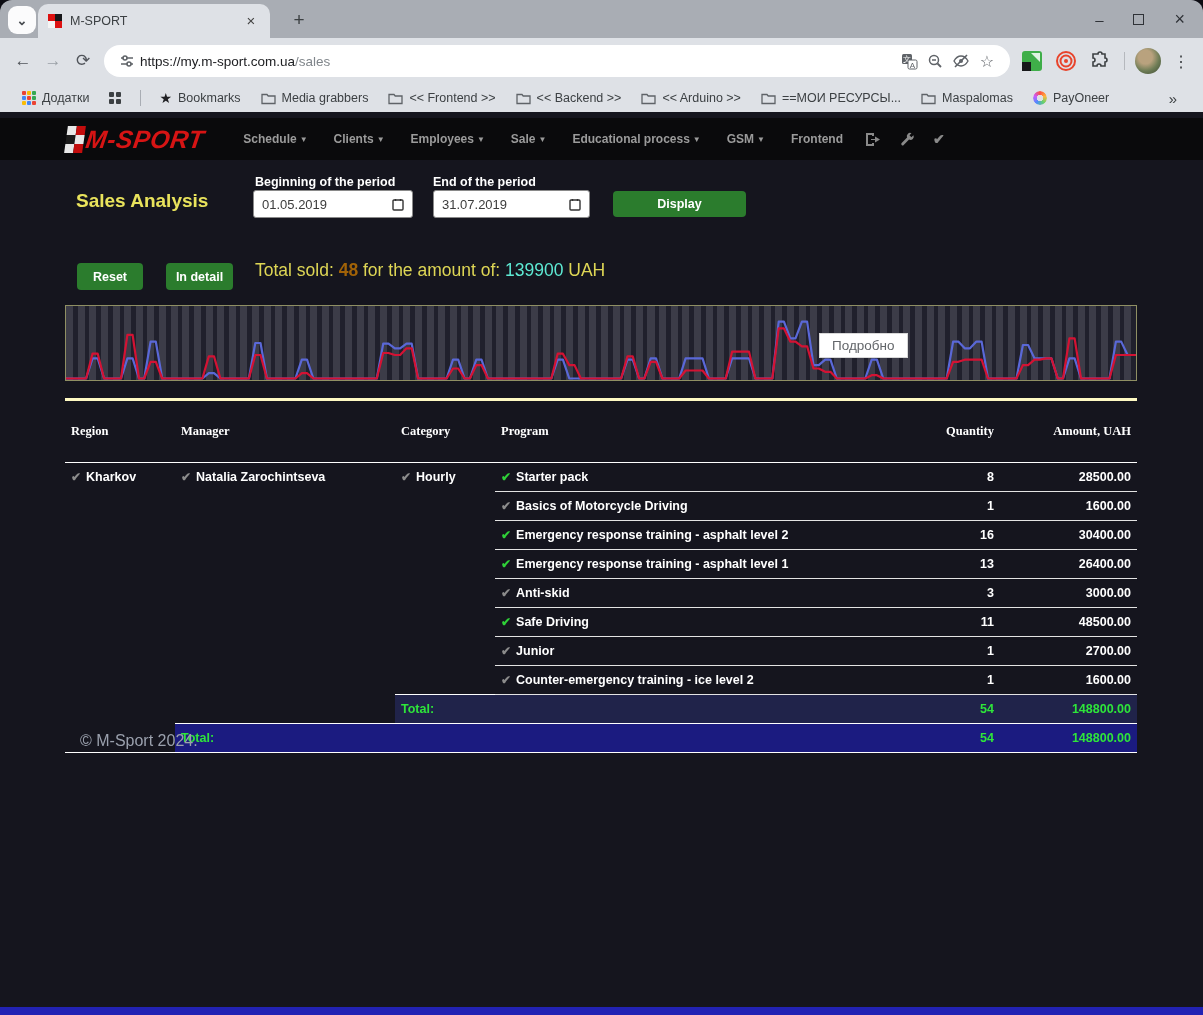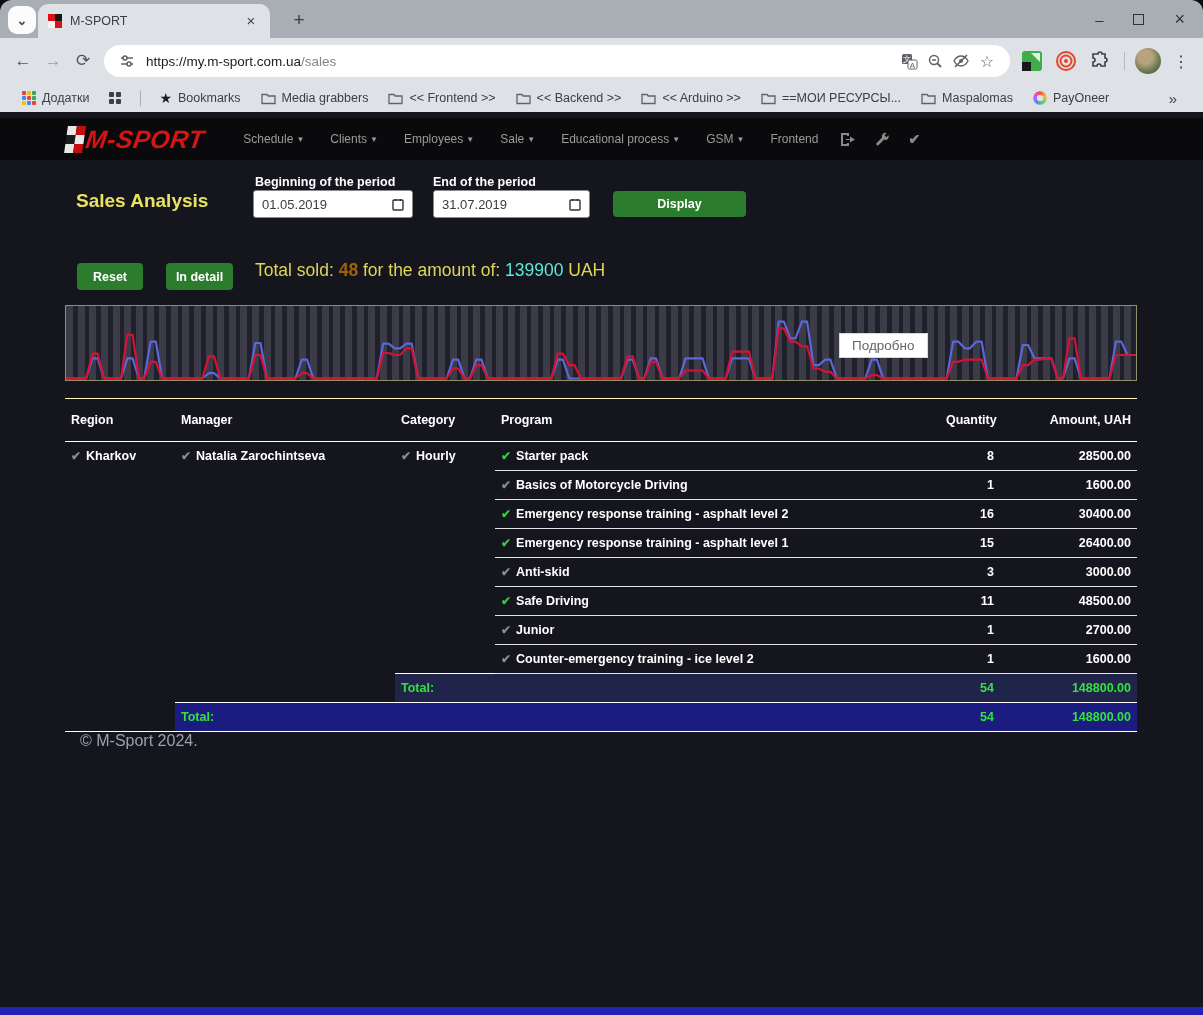--- a/index.html
+++ b/index.html
@@ -26,21 +26,21 @@
   .favicon i:nth-child(1){background:#d11;} .favicon i:nth-child(2){background:#17171a;}
   .favicon i:nth-child(3){background:#f4f4f4;} .favicon i:nth-child(4){background:#d11;}
 
   
   .toolbar { height:46px; background:#dee1e6; display:flex; align-items:center; padding:0 8px; flex:none; }
   .nav-btn { width:30px; height:30px; text-align:center; line-height:30px; font-size:17px; color:#50545a; flex:none; }
   .nav-btn.disabled { color:#9aa0a6; }
   .omnibox { height:32px; background:#ffffff; border-radius:16px; flex:1; margin:0 8px 0 6px;
              display:flex; align-items:center; padding:0 10px; min-width:0; }
   .omni-ic { width:26px; height:26px; display:flex; align-items:center; justify-content:center; flex:none; color:#5f6368; }
-  .url { font-size:13.5px; color:#202124; margin-left:6px; flex:1; white-space:nowrap; overflow:hidden; }
+  .url { font-size:13.5px; color:#202124; flex:1; white-space:nowrap; overflow:hidden; }
   .url .path { color:#80868b; }
   .toolbar-right { display:flex; align-items:center; gap:6px; flex:none; }
   .ext-ic { width:28px; height:28px; display:flex; align-items:center; justify-content:center; }
   .ext-green { width:20px; height:20px; background:#3fae49; border-radius:3px; position:relative; }
   .ext-green::before { content:""; position:absolute; left:0; bottom:0; width:9px; height:9px; background:#17181a; }
   .ext-green::after { content:""; position:absolute; right:2px; top:2px; width:0; height:0;
                       border-left:9px solid transparent; border-top:9px solid #dff3e1; }
   .tb-sep { width:1px; height:18px; background:#b5b8bd; margin:0 4px; }
   .avatar { width:26px; height:26px; border-radius:50%;
             background:radial-gradient(circle at 40% 35%, #b9a27e 0 30%, #6d7c55 60%, #3c4632 100%); }
@@ -66,50 +66,50 @@
   
   .page { position:relative; flex:1; background:#15151e; overflow:hidden; }
   .site-nav { position:absolute; left:0; top:6px; width:100%; height:42px; background:#0a0a0c;
               display:flex; align-items:center; padding-left:66px; }
   .logo { display:flex; align-items:center; gap:2px; margin-right:26px; transform:skewX(-8deg); }
   .logo-flag { display:grid; grid-template-columns:9px 9px; grid-template-rows:9px 9px 9px; }
   .logo-flag i:nth-child(1){background:#e8e8e8;} .logo-flag i:nth-child(2){background:#c40d0d;}
   .logo-flag i:nth-child(3){background:#1b1b1b;} .logo-flag i:nth-child(4){background:#e8e8e8;}
   .logo-flag i:nth-child(5){background:#e8e8e8;} .logo-flag i:nth-child(6){background:#c40d0d;}
   .logo-text { font-size:25px; font-weight:700; font-style:italic; color:#d61414; letter-spacing:.5px; }
-  .nav-item { color:#9b9b9b; font-size:12px; font-weight:400; padding:0 13px; white-space:nowrap; }
+  .nav-item { color:#9b9b9b; font-size:12px; font-weight:700; padding:0 13px; white-space:nowrap; }
   .nav-item .caret { font-size:8px; margin-left:3px; vertical-align:1px; }
   .site-nav-icons { display:flex; align-items:center; gap:18px; margin-left:8px; color:#8a8a8a; }
 
   .page-title { position:absolute; left:76px; top:78px; font-size:19px; font-weight:700; color:#e9e35c; }
   .field-label { position:absolute; font-size:12.5px; font-weight:700; color:#fff; }
   .date-input { position:absolute; height:28px; background:#fff; border:1px solid #8a8a8a; border-radius:3px;
                 font-size:13px; color:#3c3c3c; padding:0 8px; font-family:"Liberation Sans",sans-serif;
                 display:flex; align-items:center; justify-content:space-between; }
   .btn { position:absolute; background:#2b7c2d; color:#fff; border:none; border-radius:4px;
          font-size:12.5px; font-weight:700; font-family:"Liberation Sans",sans-serif;
          display:flex; align-items:center; justify-content:center; }
   .summary { position:absolute; top:148px; font-size:17.5px; font-weight:400; color:#ded655; white-space:nowrap; }
   .summary .num-blue { color:#a16207; font-weight:700; }
   .summary .num-red { color:#5eead4; font-weight:400; }
 
   
   .chart { position:absolute; left:65px; top:193px; width:1072px; height:76px; border:1px solid #8f8f63;
            background:repeating-linear-gradient(90deg,#3c3c48 0 7px,#20202c 7px 11.63px); }
   .chart svg { position:absolute; inset:0; width:100%; height:100%; }
   .chart-tooltip { position:absolute; left:753px; top:27px; background:#fff; border:1px solid #d8d8d8;
-                   color:#63666a; font-size:13.5px; padding:4px 12px; white-space:nowrap;margin-left:20px; }
+                   color:#63666a; font-size:13.5px; padding:4px 12px; white-space:nowrap; }
 
   
   .sales-table { position:absolute; left:65px; top:286px; }
   table { border-collapse:collapse; width:1072px; table-layout:fixed; color:#fff; }
   col.c-region{width:110px;} col.c-manager{width:220px;} col.c-category{width:100px;}
   col.c-program{width:445px;} col.c-qty{width:60px;} col.c-amount{width:137px;}
-  th { font-size:12.5px; font-weight:700; text-align:left; padding:14px 6px;
-       border-top:1px solid #fef9c3; border-bottom:1px solid #fff; }
+  th { font-size:12.5px; font-weight:700; text-align:left; padding:23px 6px;
+       border-top:3px solid #fef9c3; border-bottom:1px solid #fff;font-family:Liberation Serif, serif; }
   td { font-size:12.5px; font-weight:700; padding:7px 6px; vertical-align:top; }
   th.r, td.r { text-align:right; }
   td.prog-cell { border-bottom:1px solid #e3e3e3; }
   .check { display:inline-block; margin-right:5px; font-size:12px; }
   .check[data-status="active"] { color:#2fd138; }
   .check[data-status="inactive"] { color:#8c8c8c; }
   tr.subtotal td { background:#20234a; border-top:1px solid #fff; color:#2ee53a; }
   tr.grandtotal td.tcell { background:#1b1b80; border-top:1px solid #fff; border-bottom:1px solid #fff; color:#2ee53a; }
   tr.grandtotal td.empty { border-bottom:1px solid #fff; background:transparent; }
 
@@ -400,21 +400,21 @@
           <td class="prog-cell r">1</td>
           <td class="prog-cell r">1600.00</td>
         </tr>
         <tr>
           <td class="prog-cell"><span class="check" data-status="active">✔</span><span>Emergency response training - asphalt level 2</span></td>
           <td class="prog-cell r">16</td>
           <td class="prog-cell r">30400.00</td>
         </tr>
         <tr>
           <td class="prog-cell"><span class="check" data-status="active">✔</span><span>Emergency response training - asphalt level 1</span></td>
-          <td class="prog-cell r">15</td>
+          <td class="prog-cell r">13</td>
           <td class="prog-cell r">26400.00</td>
         </tr>
         <tr>
           <td class="prog-cell"><span class="check" data-status="inactive">✔</span><span>Anti-skid</span></td>
           <td class="prog-cell r">3</td>
           <td class="prog-cell r">3000.00</td>
         </tr>
         <tr>
           <td class="prog-cell"><span class="check" data-status="active">✔</span><span>Safe Driving</span></td>
           <td class="prog-cell r">11</td>

